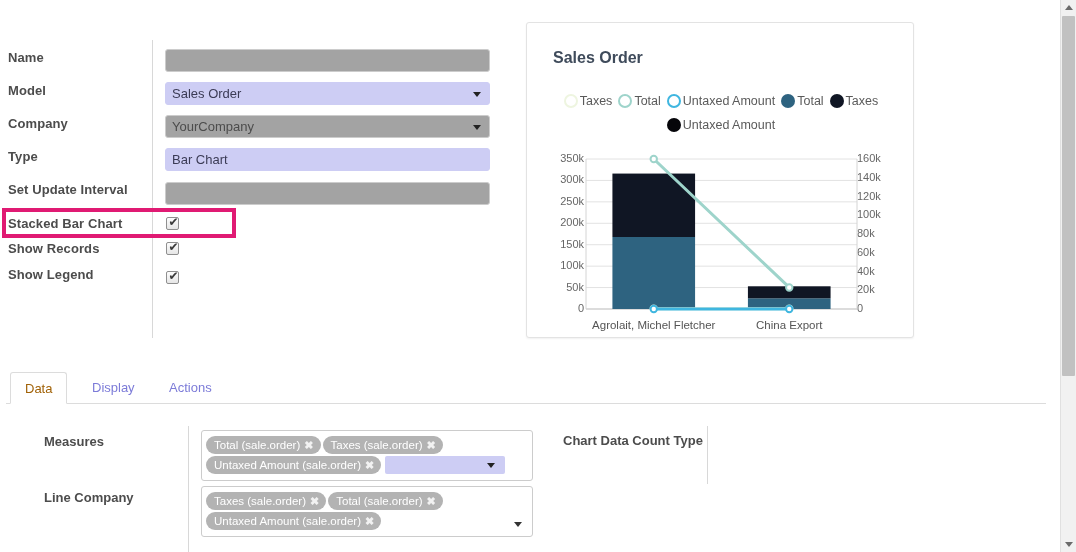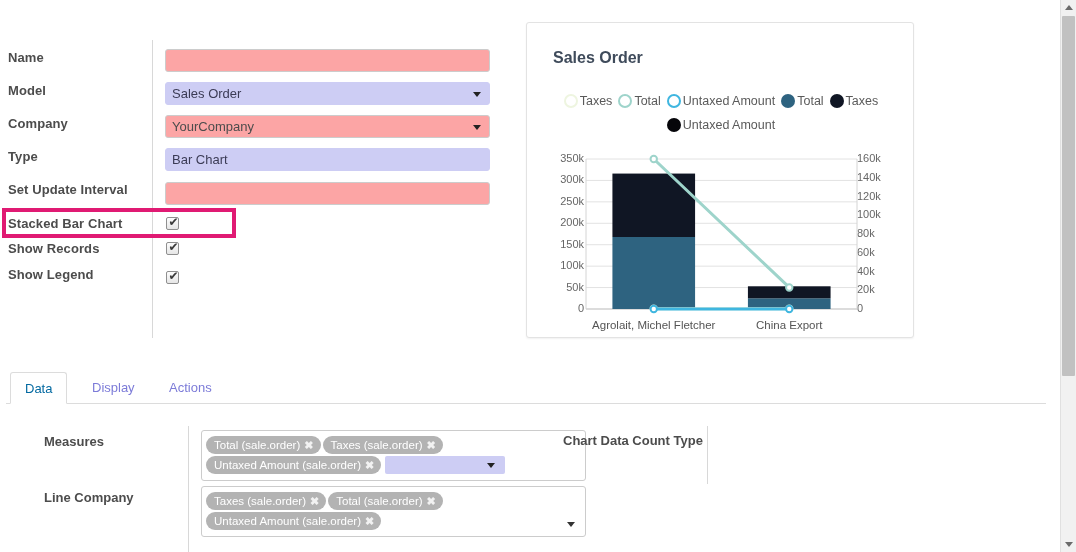--- a/index.html
+++ b/index.html
@@ -52,21 +52,21 @@
     letter-spacing: .1px;
   }
 
   .f-input {
     position: absolute;
     left: 165px;
     width: 325px;
     height: 23px;
     border: 1px solid #ccc;
     border-radius: 3px;
-    background: #fca5a5;
+    background: #a3a3a3;
     font-size: 13px;
     color: #4c4c4c;
     padding: 0 6px;
     line-height: 21px;
     overflow: hidden;
     white-space: nowrap;
   }
   .f-input.req {
     background: #cdcdf4;
     border-color: #cdcdf4;
@@ -196,21 +196,21 @@
     position: absolute;
     top: 4px;
     height: 32px;
     line-height: 31px;
     font-size: 13px;
     padding: 0 14px;
     color: #7c7bd8;
     cursor: pointer;
   }
   .tab.active {
-    color: #0369a1;
+    color: #a16207;
     background: #fff;
     border: 1px solid #dcdcdc;
     border-bottom: 1px solid #fff;
     border-radius: 3px 3px 0 0;
     z-index: 2;
   }
 
   
   #data-section {
     position: absolute;
@@ -228,21 +228,21 @@
     font-size: 13px;
     font-weight: bold;
     color: #4c4c4c;
     width: 140px;
     line-height: 17px;
   }
 
   .tagbox {
     position: absolute;
     left: 165px;
-    width: 385px;
+    width: 332px;
     border: 1px solid #ccc;
     border-radius: 3px;
     background: #fff;
     padding: 4px 4px 5px 4px;
   }
   .tag {
     display: inline-block;
     background: #b3b3b3;
     color: #fff;
     border-radius: 9px;

